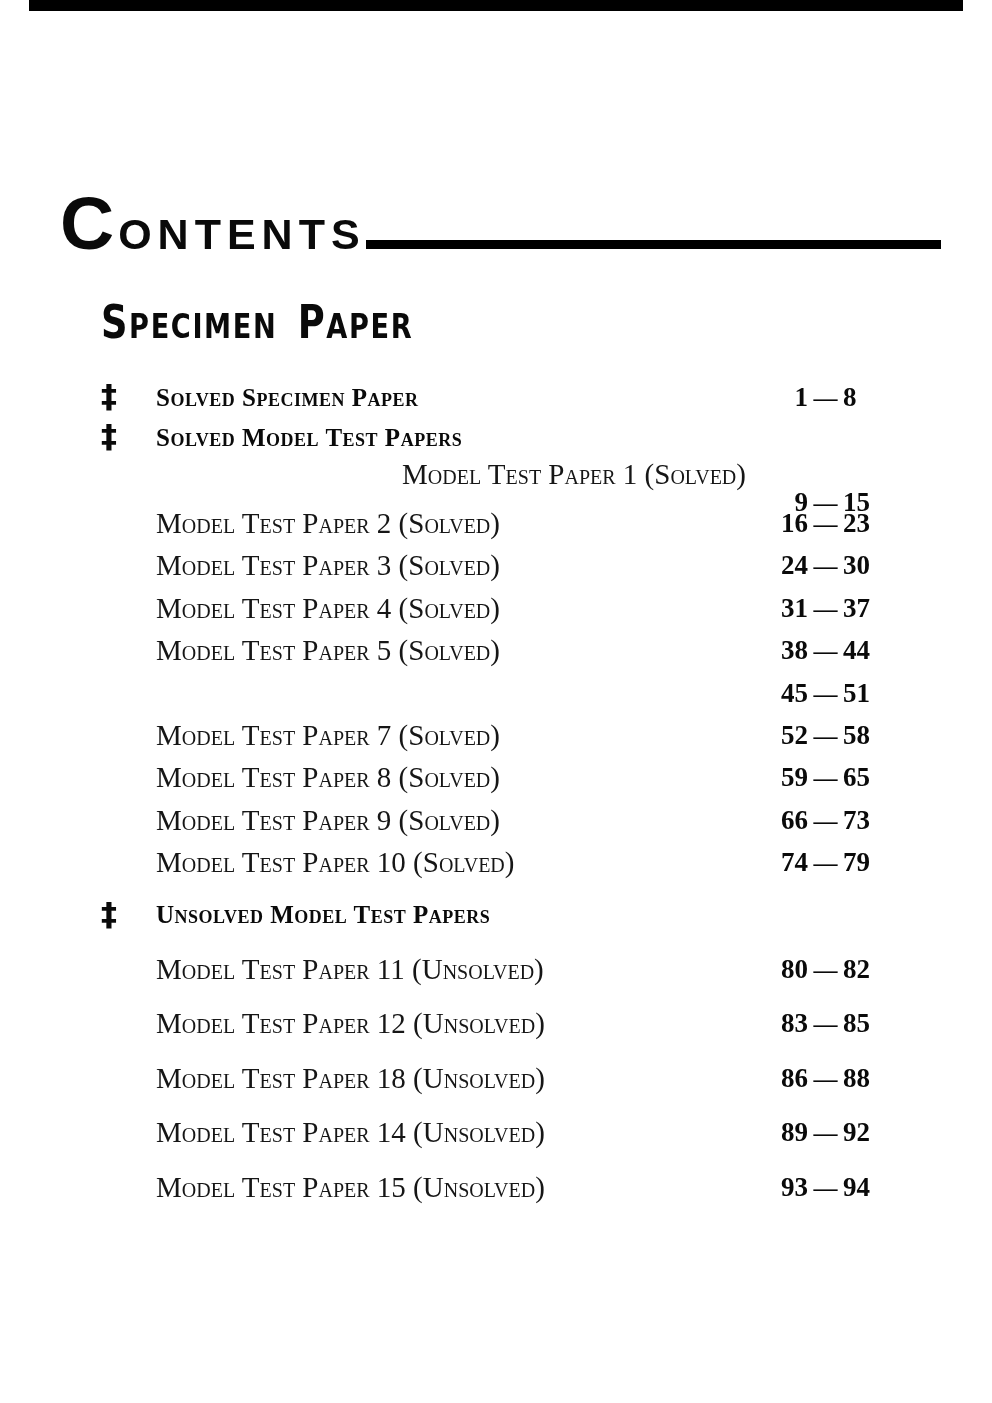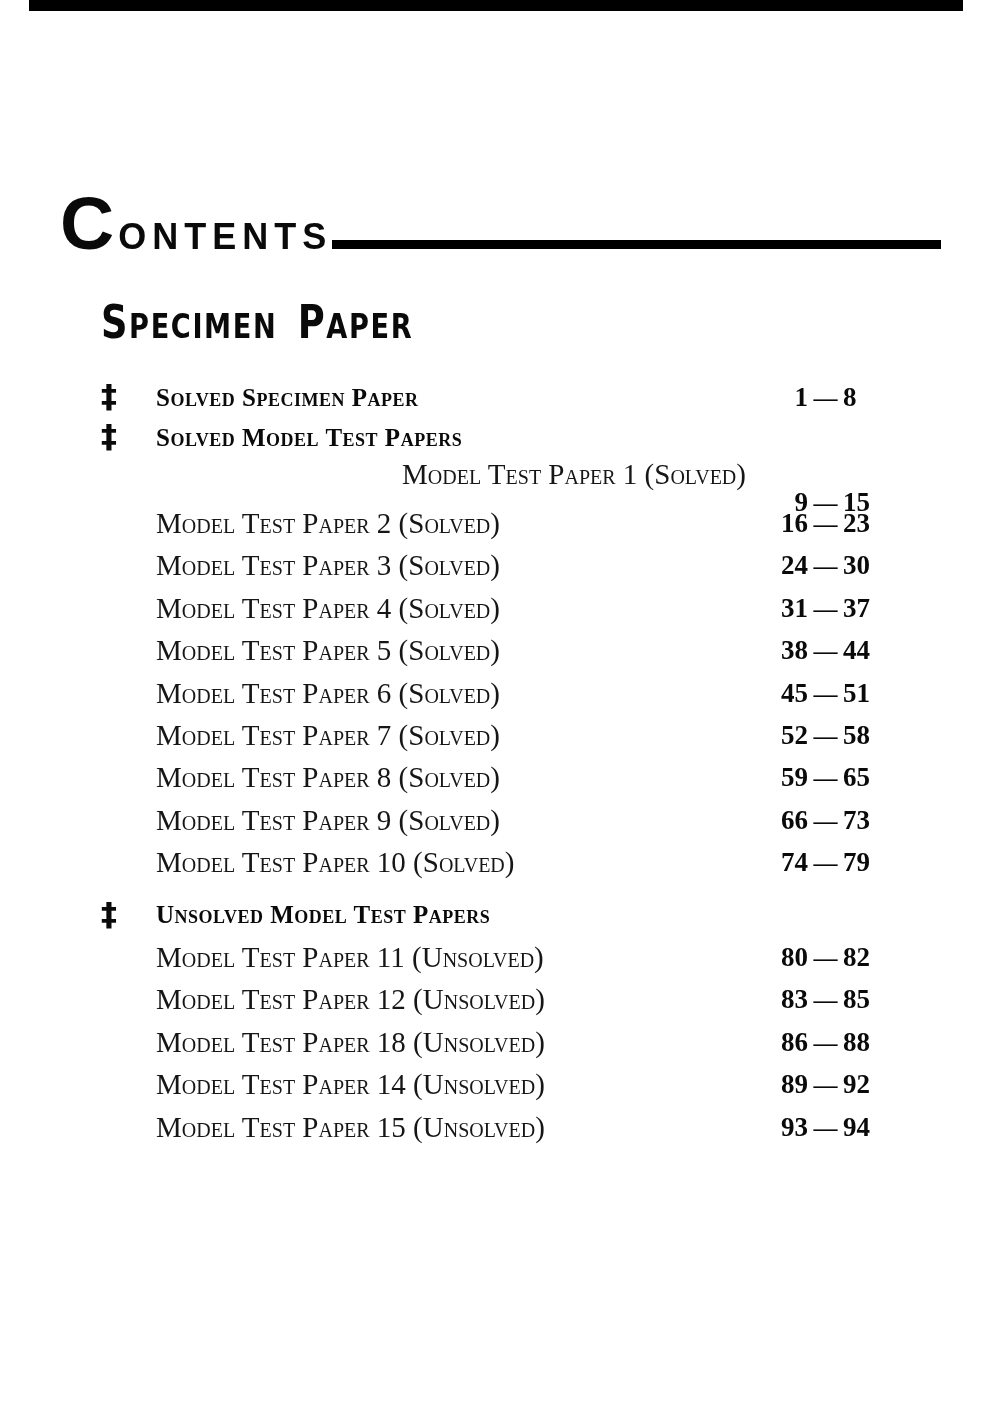--- a/index.html
+++ b/index.html
@@ -21,21 +21,21 @@
     position:absolute;left:60px;top:186px;width:881px;
     display:flex;align-items:baseline;white-space:nowrap;
   }
   .contents-initial{
     font-family:"Liberation Sans", sans-serif;
     font-weight:bold;font-size:75px;line-height:1;
     letter-spacing:4px;color:#0a0a0a;
   }
   .contents-rest{
     font-family:"Liberation Sans", sans-serif;
-    font-weight:bold;font-size:36px;line-height:1;
+    font-weight:bold;font-size:43px;line-height:1;
     letter-spacing:6px;color:#0a0a0a;
   }
   .contents-rule{
     flex:1 1 auto;height:9px;background:#000000;margin-bottom:4px;
   }
   
   .spec-heading{
     position:absolute;left:101px;top:299px;
     white-space:nowrap;
     transform:scaleX(0.8);transform-origin:left bottom;
@@ -48,21 +48,21 @@
   
   .toc{position:absolute;left:0;right:0;top:376px;}
   .row{
     position:relative;display:flex;align-items:center;
     height:42.4px;padding-left:156px;
   }
   .row:nth-child(1){height:42px;}
   .row:nth-child(2){height:38px;}
   .row:nth-child(3){margin-top:4px;flex-direction:column;}
   .row:nth-child(13){margin-top:10px;height:42px;}
-  .row:nth-child(n+14){height:42.6px;}
+  .row:nth-child(n+14){height:42.6px;margin-top:12px;}
   .bullet{
     position:absolute;left:101px;top:50%;transform:translateY(-52%);
     font-family:"DejaVu Sans", sans-serif;font-weight:bold;
     font-size:32px;line-height:1;color:#0a0a0a;
   }
   .label{
     font-variant:small-caps;white-space:nowrap;line-height:1;
   }
   .row.section .label{
     font-weight:bold;font-size:25px;letter-spacing:0.5px;color:#0a0a0a;
@@ -153,21 +153,20 @@
 
       <span class="label">Model Test Paper 5 (Solved)</span>
       <span class="pages">
         <span class="p-start">38</span>
         <span class="p-dash">—</span>
         <span class="p-end">44</span>
       </span>
     </div>
       <div class="row item">
 
-      <span class="label">Model Test Paper 6 (Solved)</span>
       <span class="pages">
         <span class="p-start">45</span>
         <span class="p-dash">—</span>
         <span class="p-end">51</span>
       </span>
     </div>
       <div class="row item">
 
       <span class="label">Model Test Paper 7 (Solved)</span>
       <span class="pages">

